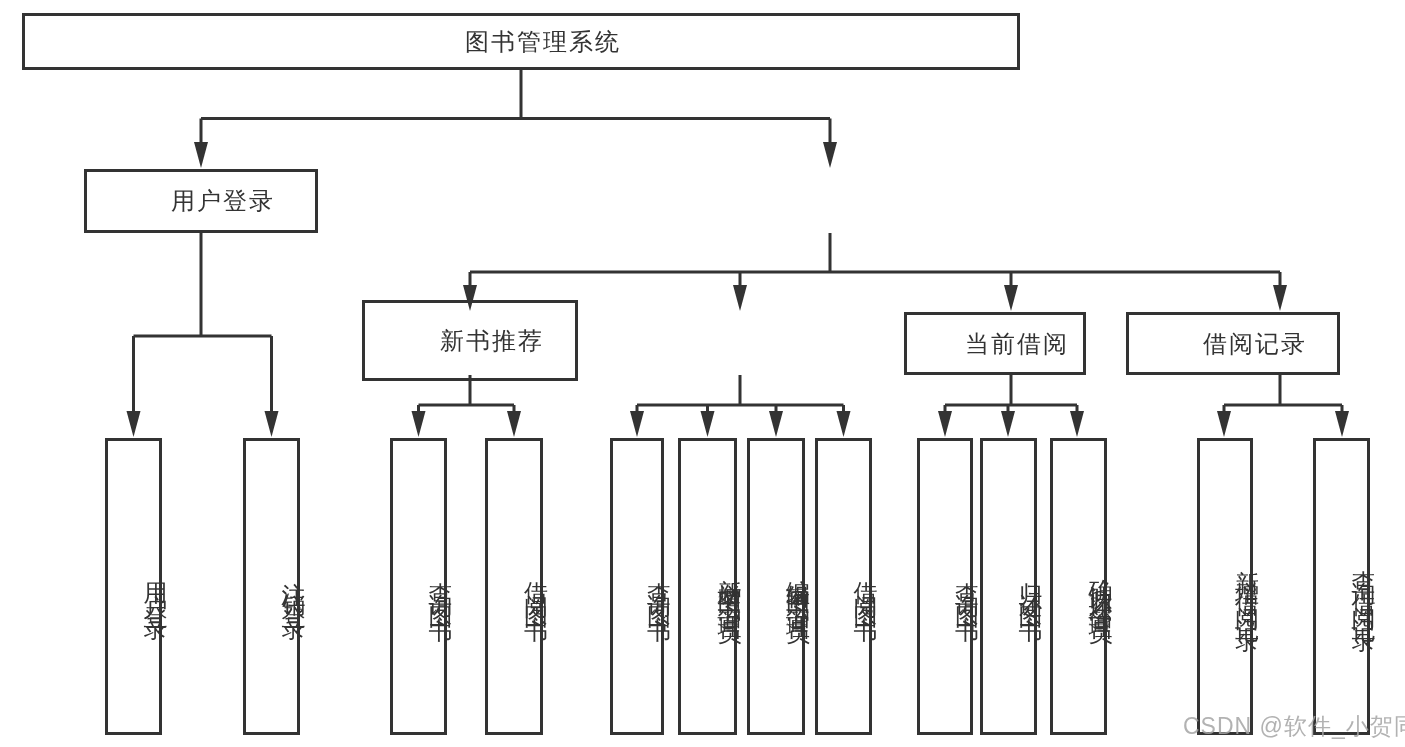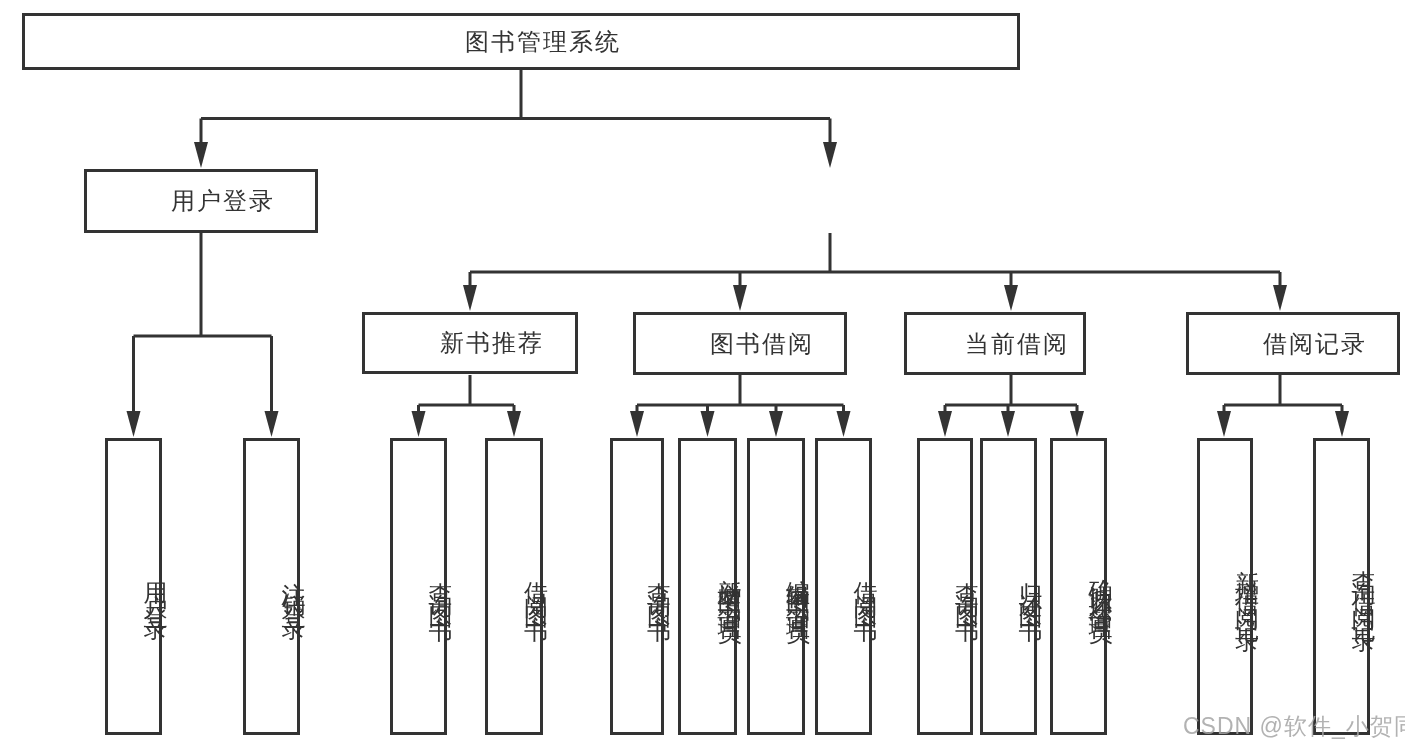--- a/index.html
+++ b/index.html
@@ -91,30 +91,27 @@
   </svg>
 
   <div class="node" style="left:22px;top:13px;width:998px;height:57px">
     <span>图书管理系统</span>
   </div>
 
   <div class="node" style="left:84px;top:169px;width:234px;height:64px">
     <span>用户登录</span>
   </div>
 
-  <div class="node" style="left:362px;top:312px;width:216px;height:62px">
+  <div class="node" style="left:362px;top:300px;width:216px;height:81px">
     <span>新书推荐</span>
-  </div>
-  <div class="node" style="left:633px;top:312px;width:214px;height:63px">
-    <span>图书借阅</span>
   </div>
   <div class="node" style="left:904px;top:312px;width:182px;height:63px">
     <span>当前借阅</span>
   </div>
-  <div class="node" style="left:1186px;top:312px;width:214px;height:63px">
+  <div class="node" style="left:1126px;top:312px;width:214px;height:63px">
     <span>借阅记录</span>
   </div>
 
   <div class="node leaf" style="left:105px;width:57px">
     <span class="vtext">用户登录</span>
   </div>
   <div class="node leaf" style="left:243px;width:57px">
     <span class="vtext">注销登录</span>
   </div>
 

